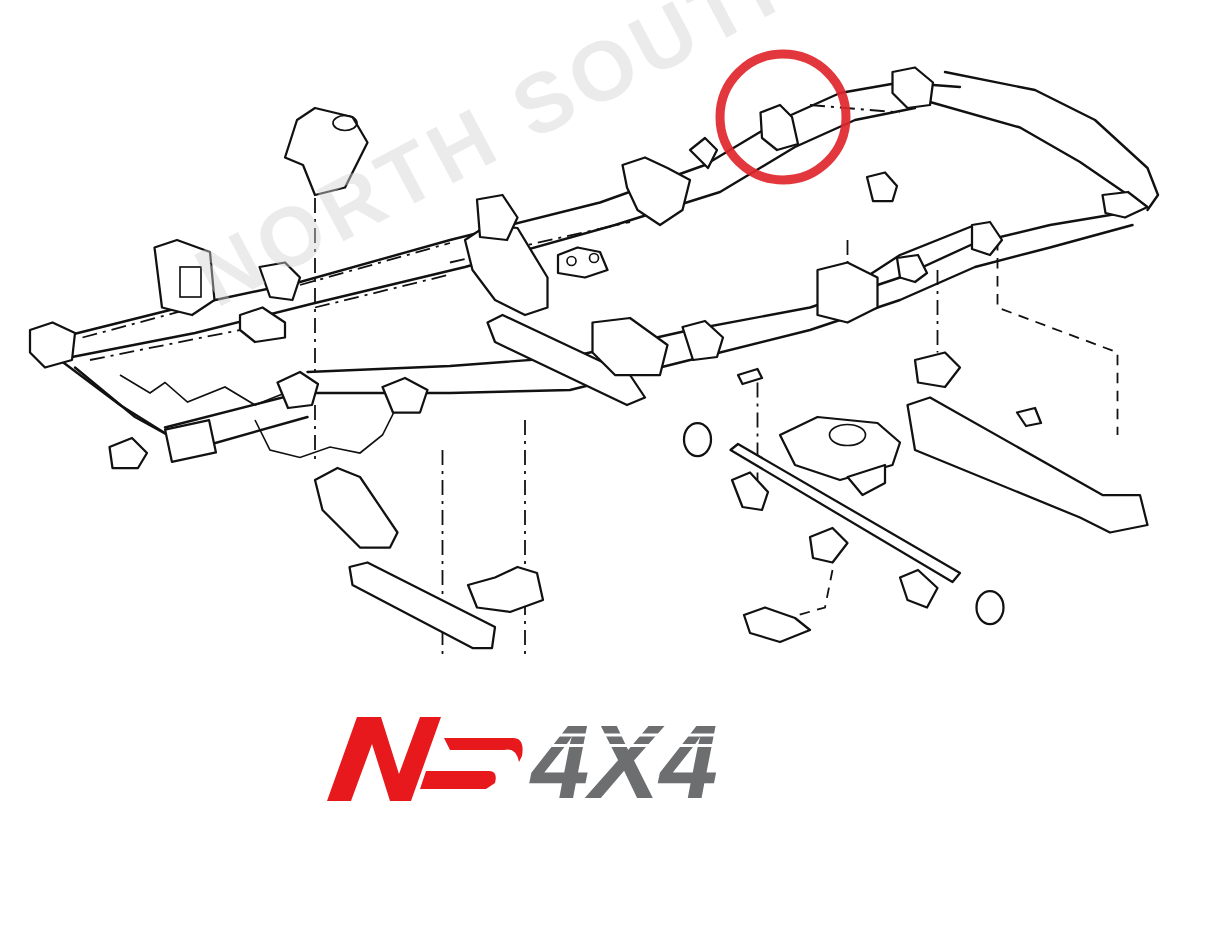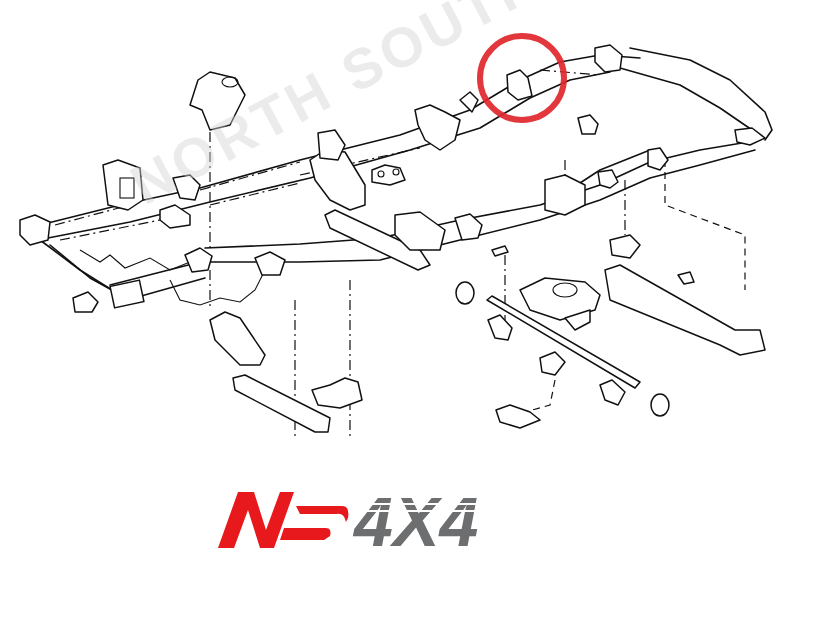--- a/index.html
+++ b/index.html
@@ -8,21 +8,21 @@
     #diagram svg { width: 813px; height: 470px; display: block; }
     .ln { fill: none; stroke: #111; stroke-width: 1.6; stroke-linejoin: round; stroke-linecap: round; }
     .thin { fill: none; stroke: #111; stroke-width: 1.1; }
     .part { fill: #fff; stroke: #111; stroke-width: 1.5; stroke-linejoin: round; }
     .dash { fill: none; stroke: #111; stroke-width: 1.2; stroke-dasharray: 10 4 2 4; }
     .dash2 { fill: none; stroke: #111; stroke-width: 1.2; stroke-dasharray: 7 5; }
     .highlight { fill: none; stroke: #e0262b; stroke-width: 6; opacity: 0.92; }
     .watermark { position: absolute; left: 120px; top: 160px; transform: rotate(-28deg); transform-origin: left top;
       font-family: "Liberation Sans", sans-serif; font-weight: bold; font-size: 56px; color: rgba(210,210,210,0.45);
       letter-spacing: 4px; white-space: nowrap; pointer-events: none; }
-    #logo { position: absolute; left: 214px; top: 484px; width: 350px; height: 70px; }
+    #logo { position: absolute; left: 214px; top: 470px; width: 350px; height: 70px; }
     #logo svg { width: 350px; height: 70px; display: block; }
     .logo-text-ns { fill: #e8191c; }
     .logo-text-4x4 { fill: #6d6e70; }
   </style>
 </head>
 <body>
 
 <div id="diagram">
   <svg viewBox="0 0 813 470" xmlns="http://www.w3.org/2000/svg">
 

